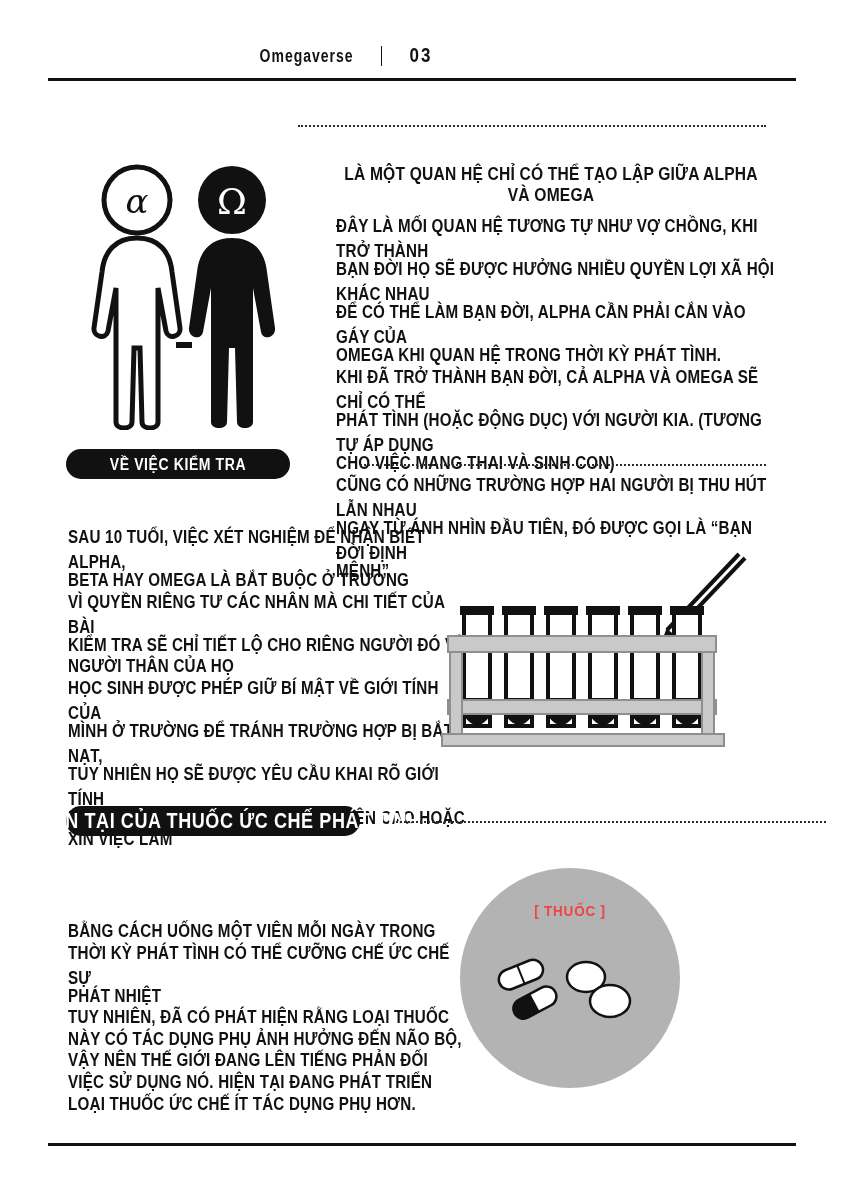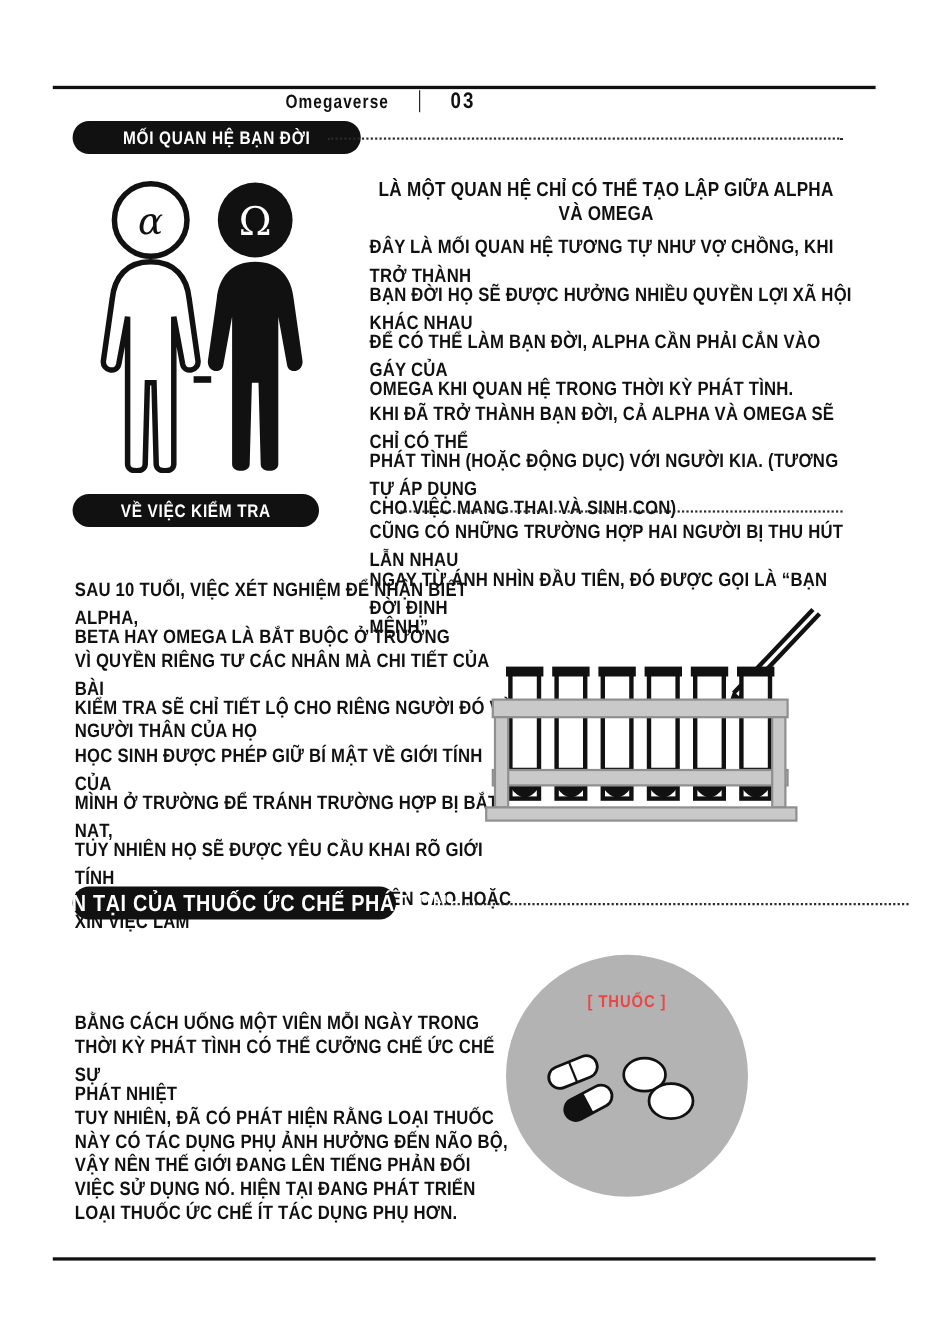--- a/index.html
+++ b/index.html
@@ -24,21 +24,20 @@
   }
 
   
   .header {
     position: absolute;
     left: 0; top: 46px;
     width: 692px;
     text-align: center;
     font-weight: bold;
     letter-spacing: 1px;
-    margin-top: 36px;
   }
   .header-title {
     display: inline-block;
     font-size: 14px;
     transform: scaleY(1.25);
     vertical-align: middle;
   }
   .header-sep {
     display: inline-block;
     width: 1px;
@@ -159,23 +158,20 @@
 
   <div class="header">
     <span class="header-title">Omegaverse</span>
     <span class="header-sep"></span>
     <span class="header-page">03</span>
   </div>
   <div class="rule-top"></div>
   <div class="rule-bottom"></div>
 
   <div class="sec" style="left:66px; top:110px; width:700px;">
-    <div class="sec-pill" style="width:218px;">
-      <span>MỐI QUAN HỆ BẠN ĐỜI</span>
-    </div>
     <div class="sec-dots" style="left:232px; width:468px;"></div>
   </div>
 
   <svg class="fig" style="left:80px; top:160px;" width="240" height="270" viewBox="0 0 240 270">
 
     <g fill="#ffffff" stroke="#111111" stroke-width="5">
       <circle cx="57" cy="40" r="33"></circle>
       <path d="M57 78 C35 78 24 92 22 112 L14 168 C13 177 26 180 28 171 L36 128 L36 262 C36 270 52 270 52 262 L54 188 L60 188 L62 262 C62 270 78 270 78 262 L78 128 L86 171 C88 180 101 177 100 168 L92 112 C90 92 79 78 57 78 Z"></path>
     </g>
     <text x="57" y="53" text-anchor="middle" font-family="DejaVu Serif, serif" font-size="34" font-style="italic" fill="#111111">α</text>

